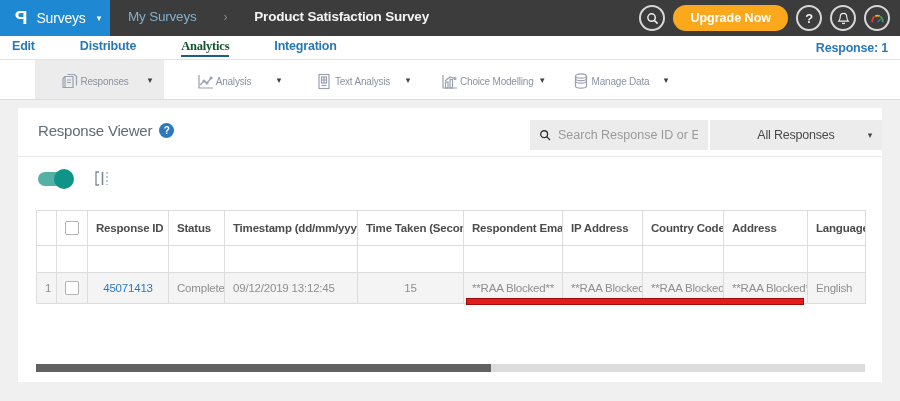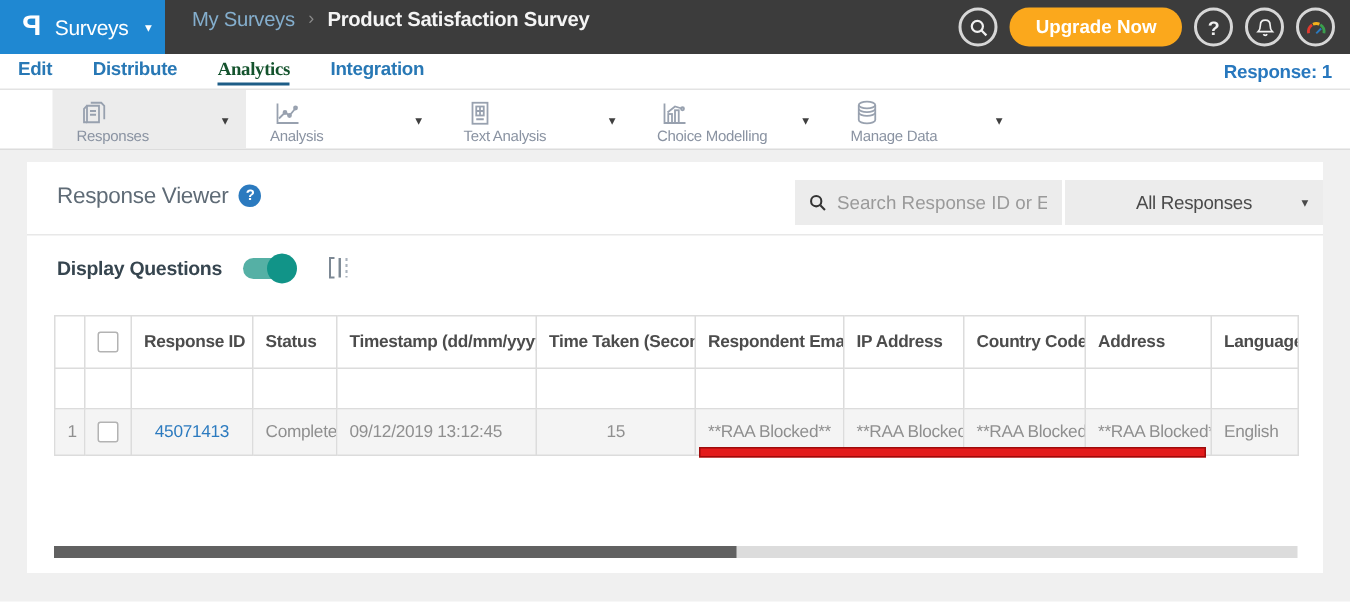--- a/index.html
+++ b/index.html
@@ -11,42 +11,42 @@
     overflow:hidden;
     letter-spacing:-0.2px;
   }
   
   .topbar { position:absolute; top:0; left:0; width:900px; height:36px; background:#3c3c3c; z-index:5; }
   .logo-block { position:absolute; left:0; top:0; width:110px; height:36px; background:#1f88d2;
     display:flex; align-items:center; padding-left:15px; gap:9px; cursor:pointer; }
   .logo-glyph { color:#fff; font-size:19px; font-weight:bold; transform:scaleX(-1); display:inline-block; }
   .app-menu-label { color:#fff; font-size:14px; }
   .caret-down { font-size:9px; color:#fff; margin-left:2px; }
-  .breadcrumb { position:absolute; left:128px; top:0; height:24px; display:flex; align-items:center; gap:9px; font-size:13.5px; }
+  .breadcrumb { position:absolute; left:128px; top:0; height:24px; display:flex; align-items:flex-end; gap:27px; font-size:13.5px; }
   .bc-parent { color:#84aecd; cursor:pointer; }
   .bc-sep { color:#8b8b8b; font-size:12px; }
   .bc-current { color:#f4f4f4; font-weight:600; }
   .topbar-right { position:absolute; right:10px; top:5px; height:26px; display:flex; align-items:center; gap:8px; }
   .circle-btn { width:26px; height:26px; border-radius:50%; border:2px solid #d7d7d7;
     display:flex; align-items:center; justify-content:center; color:#f0f0f0; font-size:13px; font-weight:bold; cursor:pointer; background:transparent; }
   .upgrade-btn { height:26px; border:none; border-radius:13px; background:#fba81c; color:#fff;
     font-weight:bold; font-size:12.5px; padding:0 17px; cursor:pointer; font-family:"Liberation Sans",sans-serif; }
   
   .navrow { position:absolute; top:36px; left:0; width:900px; height:24px; background:#fff; border-bottom:1px solid #e3e3e3;
     display:flex; align-items:center; padding:0 12px; }
-  .nav-links { display:flex; gap:27px; }
+  .nav-links { display:flex; gap:45px; }
   .nav-link { font-size:12.5px; font-weight:bold; color:#2878b5; cursor:pointer; padding-bottom:1px; }
   .nav-link.active { color:#14532d; border-bottom:2px solid #1d5d87;font-family:Liberation Serif, serif; }
   .nav-right { margin-left:auto; font-size:12.5px; font-weight:bold; color:#2878be; }
   
   .toolbar { position:absolute; top:60px; left:0; width:900px; height:40px; background:#fff; border-bottom:1px solid #dcdcdc;
     display:flex; padding-left:35px; }
   .tool-group { width:129px; display:flex; height:100%; }
   .tool-group.active { background:#ececec; }
-  .tool-item { flex:1; display:flex; flex-direction:column; justify-content:center; cursor:pointer; padding-top:3px;padding-left:16px; }
+  .tool-item { flex:1; display:flex; flex-direction:row; align-items:center; justify-content:center; cursor:pointer; padding-top:3px;padding-left:16px; }
   .tool-label { font-size:10px; color:#8a93a2; margin-top:1px; white-space:nowrap; }
   .tool-caret { width:28px; display:flex; align-items:center; justify-content:center; color:#3f3f3f; font-size:9px; cursor:pointer; }
   .ticon { stroke:#98a1af; fill:none; stroke-width:1.2; }
   
   .panel { position:absolute; left:18px; top:108px; width:864px; height:274px; background:#fff; }
   .panel-titlerow { position:absolute; left:0; top:0; width:864px; height:49px; border-bottom:1px solid #e8e8e8; }
   .viewer-title { position:absolute; left:20px; top:14px; font-size:15px; color:#5f6b76; display:flex; align-items:center; gap:7px; }
   .help-circle { width:15px; height:15px; border-radius:50%; background:#2b7abf; color:#fff; font-size:10px; font-weight:bold;
     display:flex; align-items:center; justify-content:center; cursor:pointer; }
   .search-box { position:absolute; left:512px; top:12px; width:178px; height:30px; background:#ececec;
@@ -208,21 +208,20 @@
         </svg>
       <input type="text" placeholder="Search Response ID or Email" style="">
     </div>
     <div class="filter-dropdown">
       <span>All Responses</span>
       <span class="dd-caret">▾</span>
     </div>
   </div>
 
   <div class="toggle-row">
-    <span class="dq-label">Display Questions</span>
     <div class="toggle">
       <div class="knob"></div>
     </div>
     <div class="freeze-btn">
       <svg width="18" height="17" viewBox="0 0 18 17">
         <path d="M5 2H2v13h3" stroke="#7c8894" stroke-width="1.3" fill="none"></path>
         <line x1="8.5" y1="2" x2="8.5" y2="15" stroke="#7c8894" stroke-width="1.6"></line>
         <line x1="13" y1="2" x2="13" y2="15" stroke="#aab3bd" stroke-width="1.4" stroke-dasharray="2 2"></line>
       </svg>
     </div>

